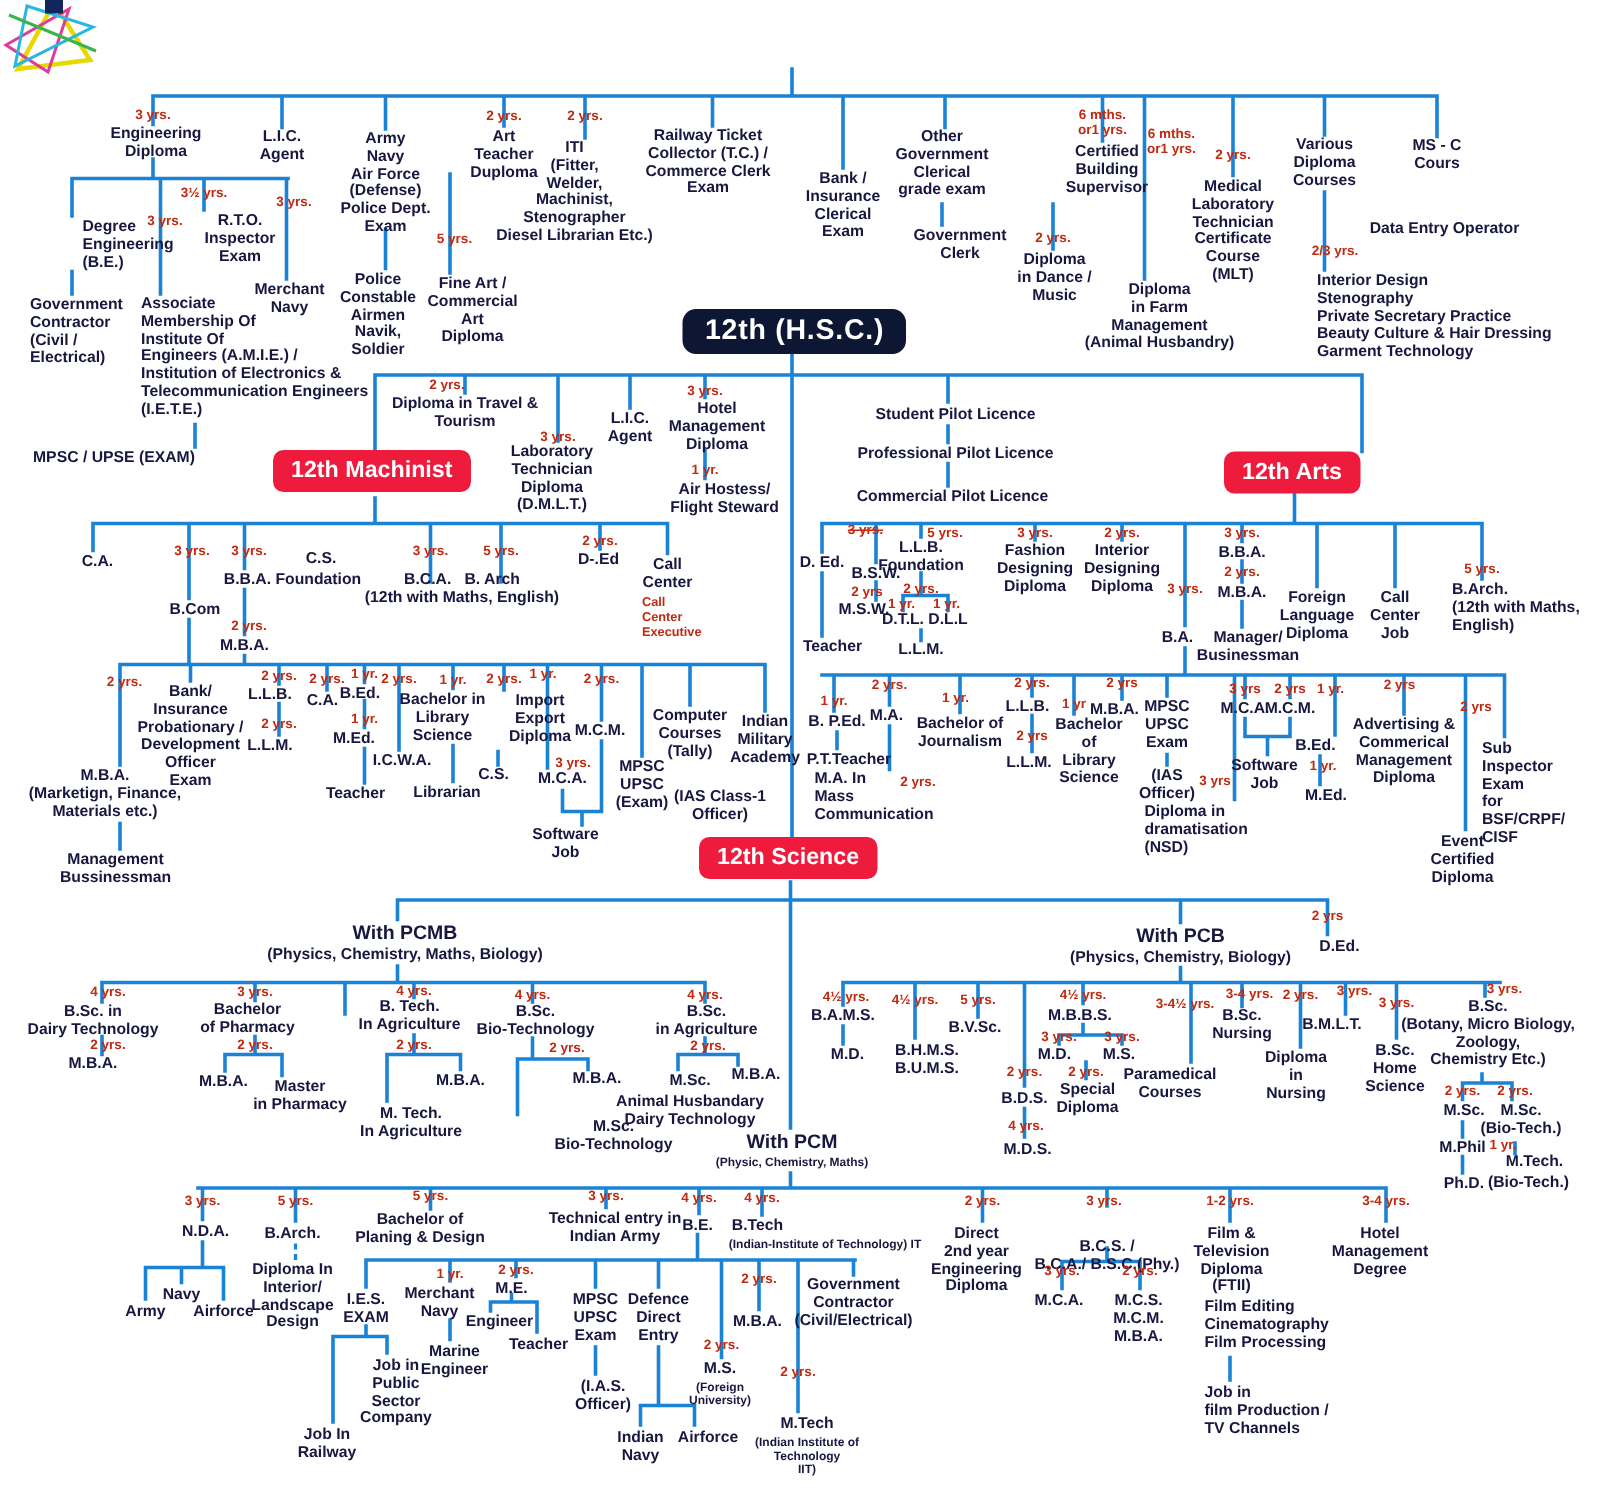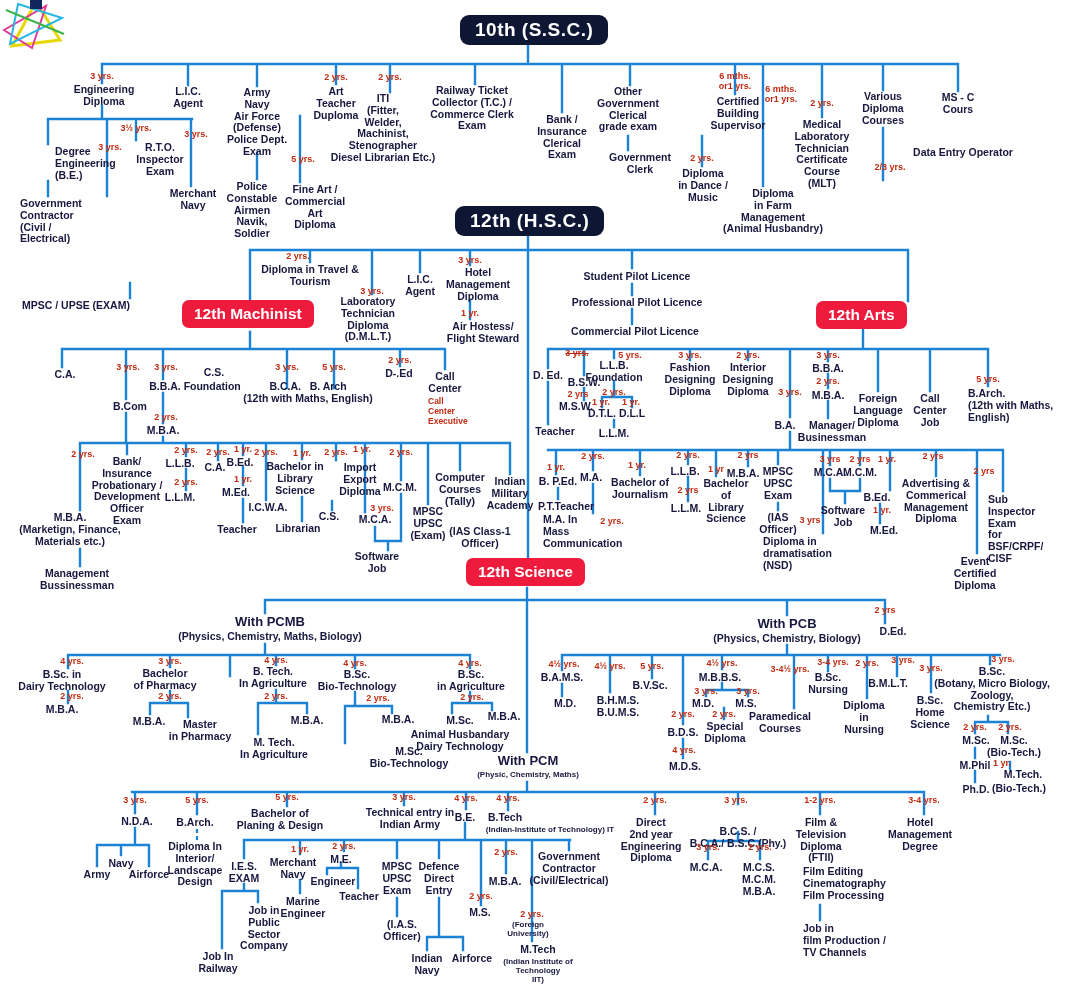--- a/index.html
+++ b/index.html
@@ -30,21 +30,20 @@
   </svg>
 
   <svg id="logo" width="72" height="52" viewBox="0 0 72 52">
     <polygon points="10,46 34,2 58,40" fill="none" stroke="#e6d800" stroke-width="3"></polygon>
     <polygon points="2,30 44,6 30,48" fill="none" stroke="#e03a9a" stroke-width="2"></polygon>
     <polygon points="16,4 60,18 8,44" fill="none" stroke="#27b7e0" stroke-width="2"></polygon>
     <line x1="4" y1="10" x2="62" y2="34" stroke="#3bb54a" stroke-width="2"></line>
     <rect x="28" y="0" width="12" height="9" fill="#12265e"></rect>
   </svg>
 
-  <div class="hdr" style="left:460px;top:15px;">10th (S.S.C.)</div>
   <div class="hdr" style="left:455px;top:206px;">12th (H.S.C.)</div>
   <div class="pill" style="left:182px;top:300px;">12th Machinist</div>
   <div class="pill" style="left:816px;top:301px;">12th Arts</div>
   <div class="pill" style="left:466px;top:558px;">12th Science</div>
 <div class="nd " style="left: 104px; top: 84px;">Engineering
 Diploma</div>
     <div class="nd yr" style="left: 102px; top: 72px;">3 yrs.</div>
     <div class="nd " style="left: 188px; top: 86px;">L.I.C.
 Agent</div>
     <div class="nd " style="left: 257px; top: 87px;">Army
@@ -100,35 +99,47 @@
 Certificate
 Course
 (MLT)</div>
     <div class="nd " style="left: 883px; top: 91px;">Various
 Diploma
 Courses</div>
     <div class="nd " style="left: 958px; top: 92px;">MS - C
 Cours</div>
     <div class="nd " style="left: 963px; top: 147px;">Data Entry Operator</div>
     <div class="nd yr" style="left: 890px; top: 163px;">2/3 yrs.</div>
+    <div class="nd  left" style="left: 878px; top: 182px;">Interior Design
+Stenography
+Private Secretary Practice
+Beauty Culture &amp; Hair Dressing
+Garment Technology</div>
     <div class="nd  left" style="left: 55px; top: 146px;">Degree
 Engineering
 (B.E.)</div>
     <div class="nd yr" style="left: 110px; top: 143px;">3 yrs.</div>
     <div class="nd " style="left: 160px; top: 142px;">R.T.O.
 Inspector
 Exam</div>
     <div class="nd yr" style="left: 136px; top: 124px;">3½ yrs.</div>
     <div class="nd yr" style="left: 196px; top: 130px;">3 yrs.</div>
     <div class="nd " style="left: 193px; top: 188px;">Merchant
 Navy</div>
     <div class="nd  left" style="left: 20px; top: 198px;">Government
 Contractor
 (Civil /
 Electrical)</div>
+    <div class="nd  left" style="left: 94px; top: 197px;">Associate
+Membership Of
+Institute Of
+Engineers (A.M.I.E.) /
+Institution of Electronics &amp;
+Telecommunication Engineers
+(I.E.T.E.)</div>
     <div class="nd  left" style="left: 22px; top: 300px;">MPSC / UPSE (EXAM)</div>
     <div class="nd " style="left: 252px; top: 181px;">Police
 Constable
 Airmen
 Navik,
 Soldier</div>
     <div class="nd yr" style="left: 303px; top: 155px;">5 yrs.</div>
     <div class="nd " style="left: 315px; top: 184px;">Fine Art /
 Commercial
 Art
@@ -491,21 +502,21 @@
     <div class="nd " style="left: 402px; top: 919px;">(I.A.S.
 Officer)</div>
     <div class="nd " style="left: 439px; top: 861px;">Defence
 Direct
 Entry</div>
     <div class="nd " style="left: 427px; top: 953px;">Indian
 Navy</div>
     <div class="nd " style="left: 472px; top: 953px;">Airforce</div>
     <div class="nd yr" style="left: 481px; top: 892px;">2 yrs.</div>
     <div class="nd " style="left: 480px; top: 907px;">M.S.</div>
-    <div class="nd cap" style="left: 480px; top: 920px; margin-left: 48px;">(Foreign
+    <div class="nd cap" style="left: 480px; top: 920px;">(Foreign
 University)</div>
     <div class="nd yr" style="left: 506px; top: 848px;">2 yrs.</div>
     <div class="nd " style="left: 505px; top: 876px;">M.B.A.</div>
     <div class="nd yr" style="left: 532px; top: 910px;">2 yrs.</div>
     <div class="nd " style="left: 538px; top: 944px;">M.Tech</div>
     <div class="nd cap" style="left: 538px; top: 957px;">(Indian Institute of
 Technology
 IIT)</div>
     <div class="nd " style="left: 569px; top: 851px;">Government
 Contractor

